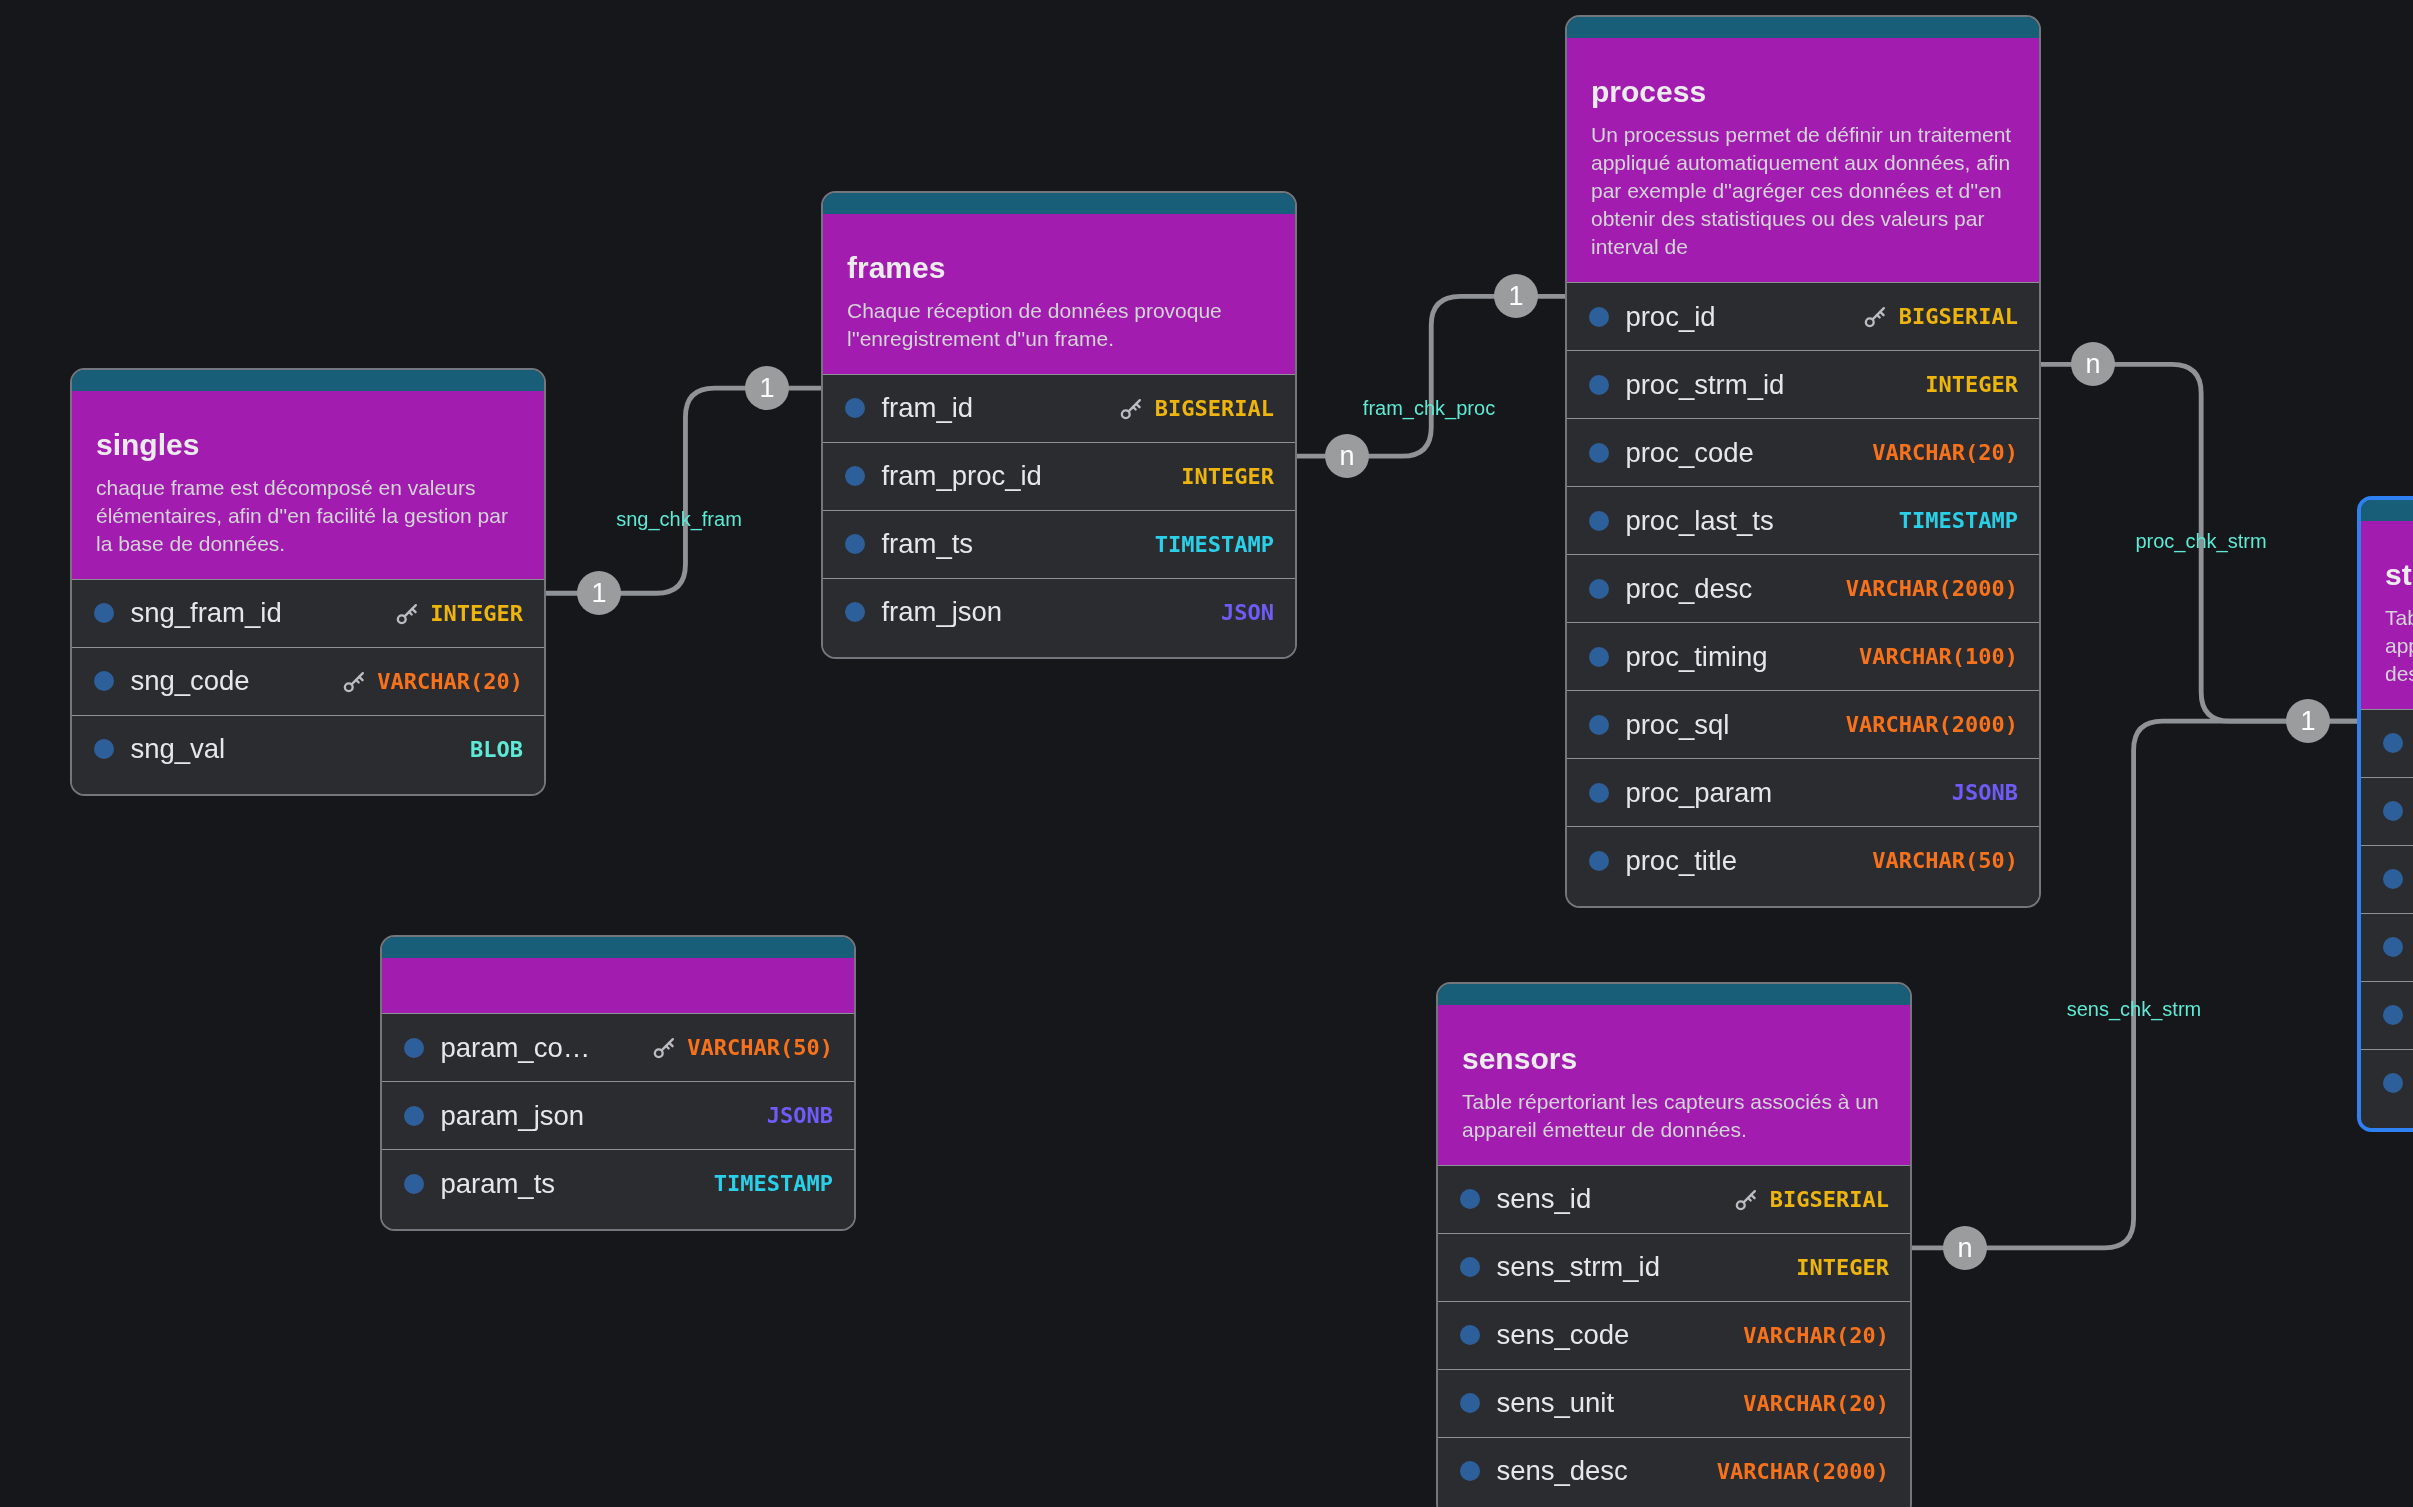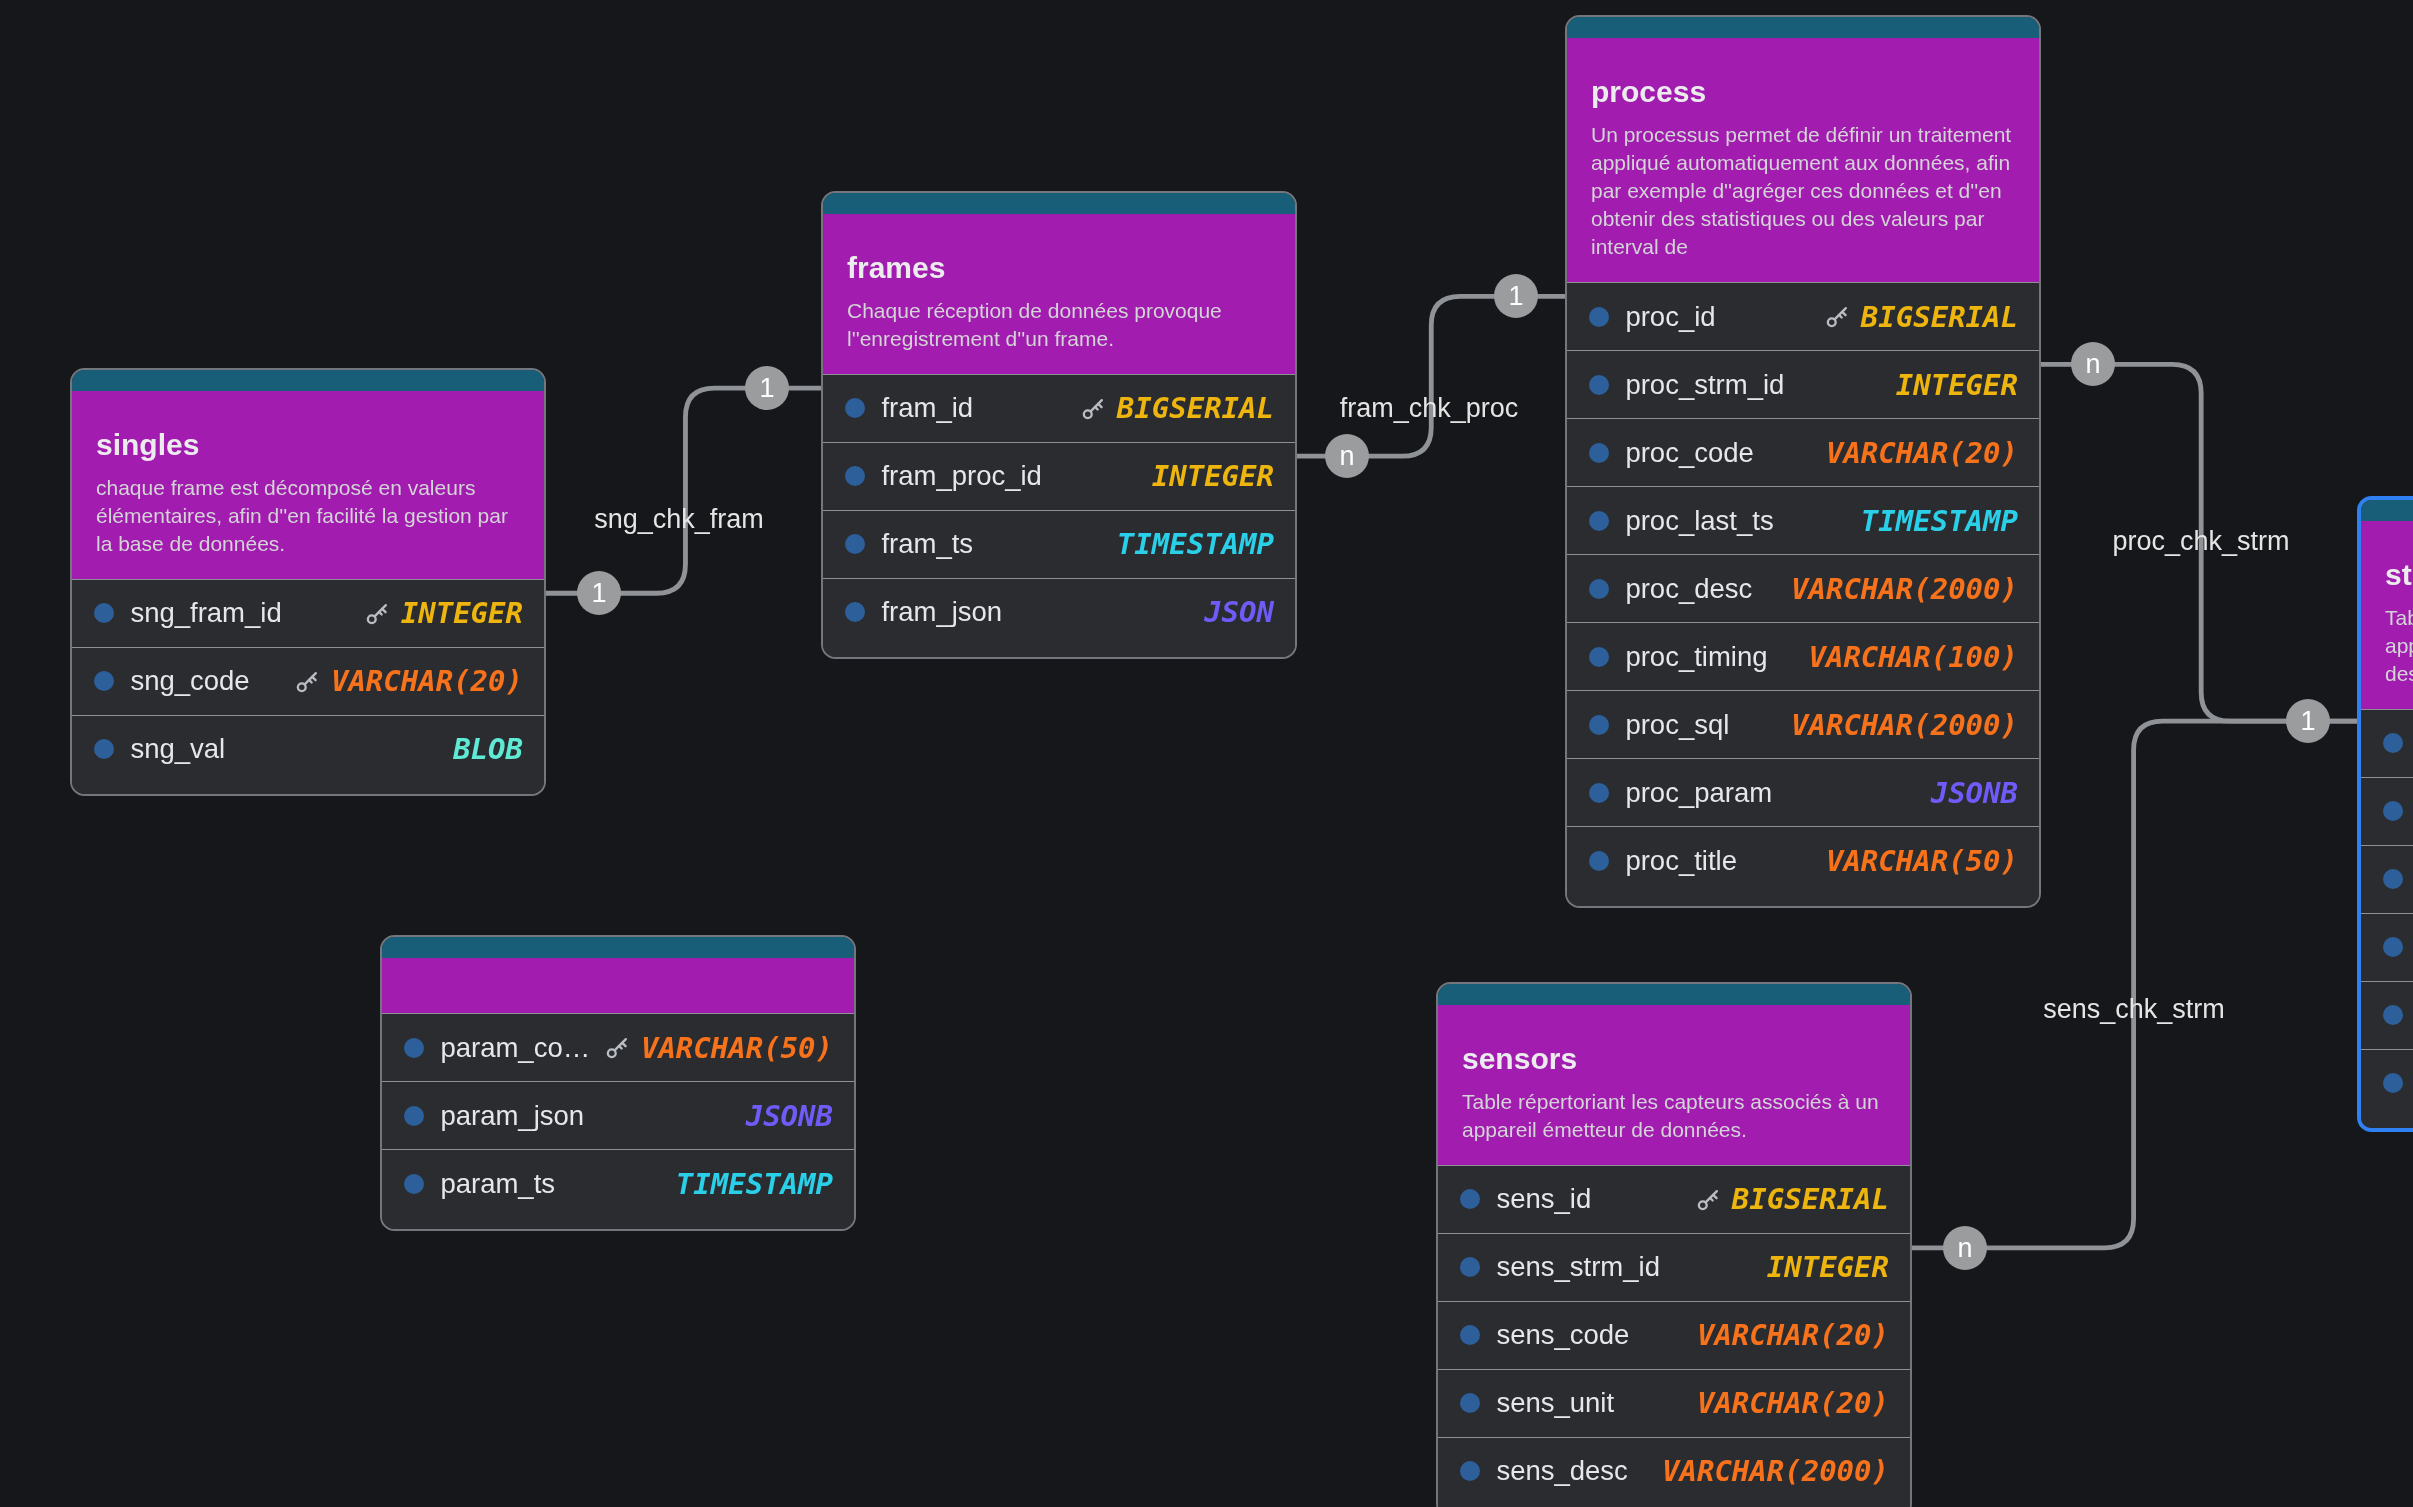--- a/index.html
+++ b/index.html
@@ -5,21 +5,21 @@
   html,body{margin:0;padding:0;background:#16171a;}
   #canvas{position:relative;width:2904px;height:1508px;background:#16171a;overflow:hidden;
           font-family:"Liberation Sans","DejaVu Sans",sans-serif;}
 
   
   #wires{position:absolute;left:0;top:0;z-index:1;}
   #wires path{fill:none;stroke:#8f9296;stroke-width:10;stroke-linecap:round;}
 
   
   .rel-label{position:absolute;z-index:3;transform:translate(-50%,-50%);
-             font-size:27px;color:#e5e5e5;white-space:nowrap;}
+             font-size:20px;color:#5eead4;white-space:nowrap;}
 
   
   .marker{position:absolute;z-index:4;width:44px;height:44px;border-radius:50%;
           background:#9b9c9e;color:#ffffff;display:flex;align-items:center;justify-content:center;
           font-size:27px;line-height:1;transform:translate(-50%,-50%);}
 
   
   .tbl{position:absolute;z-index:2;width:476px;box-sizing:border-box;
        border:2.4px solid #73767c;border-radius:14.5px;background:#2a2c30;overflow:hidden;}
   .tbl.selected{border:4.3px solid #2f80f2;}
@@ -28,21 +28,21 @@
   .tbl-title{font-size:30px;font-weight:700;color:#ececee;line-height:39px;margin-bottom:9.7px;}
   .tbl-desc{font-size:21px;line-height:28px;color:#d3d4d6;overflow:hidden;}
   .tbl-cols{background:#2a2c30;padding-bottom:11.6px;}
   .col-row{height:67px;border-top:1.4px solid #8d9095;display:flex;align-items:center;}
   .col-dot{flex:0 0 auto;width:20px;height:20px;border-radius:50%;background:#2d5f9b;margin:0 16.4px 0 22px;}
   .col-name{font-size:27.5px;color:#e6e7e9;white-space:nowrap;}
   .col-right{margin-left:auto;display:flex;align-items:center;gap:10.6px;padding-right:21px;}
   .col-key{display:flex;align-items:center;}
   .col-key svg{width:25px;height:25px;}
   .col-type{font-family:"DejaVu Sans Mono","Liberation Mono",monospace;font-weight:700;
-            font-size:29px;white-space:nowrap;font-style:italic;}
+            font-size:22px;white-space:nowrap;}
 
   
   .tbl[data-id="singles"]{left:70px;top:368px;}
   .tbl[data-id="frames"] {left:821px;top:191px;}
   .tbl[data-id="process"]{left:1565px;top:15.4px;}
   .tbl[data-id="streams"]{left:2357px;top:496px;}
   .tbl[data-id="params"] {left:380px;top:935px;}
   .tbl[data-id="sensors"]{left:1436px;top:982px;}
   .tbl[data-id="singles"] .tbl-desc{height:84px;}
   .tbl[data-id="frames"]  .tbl-desc{height:56px;}

